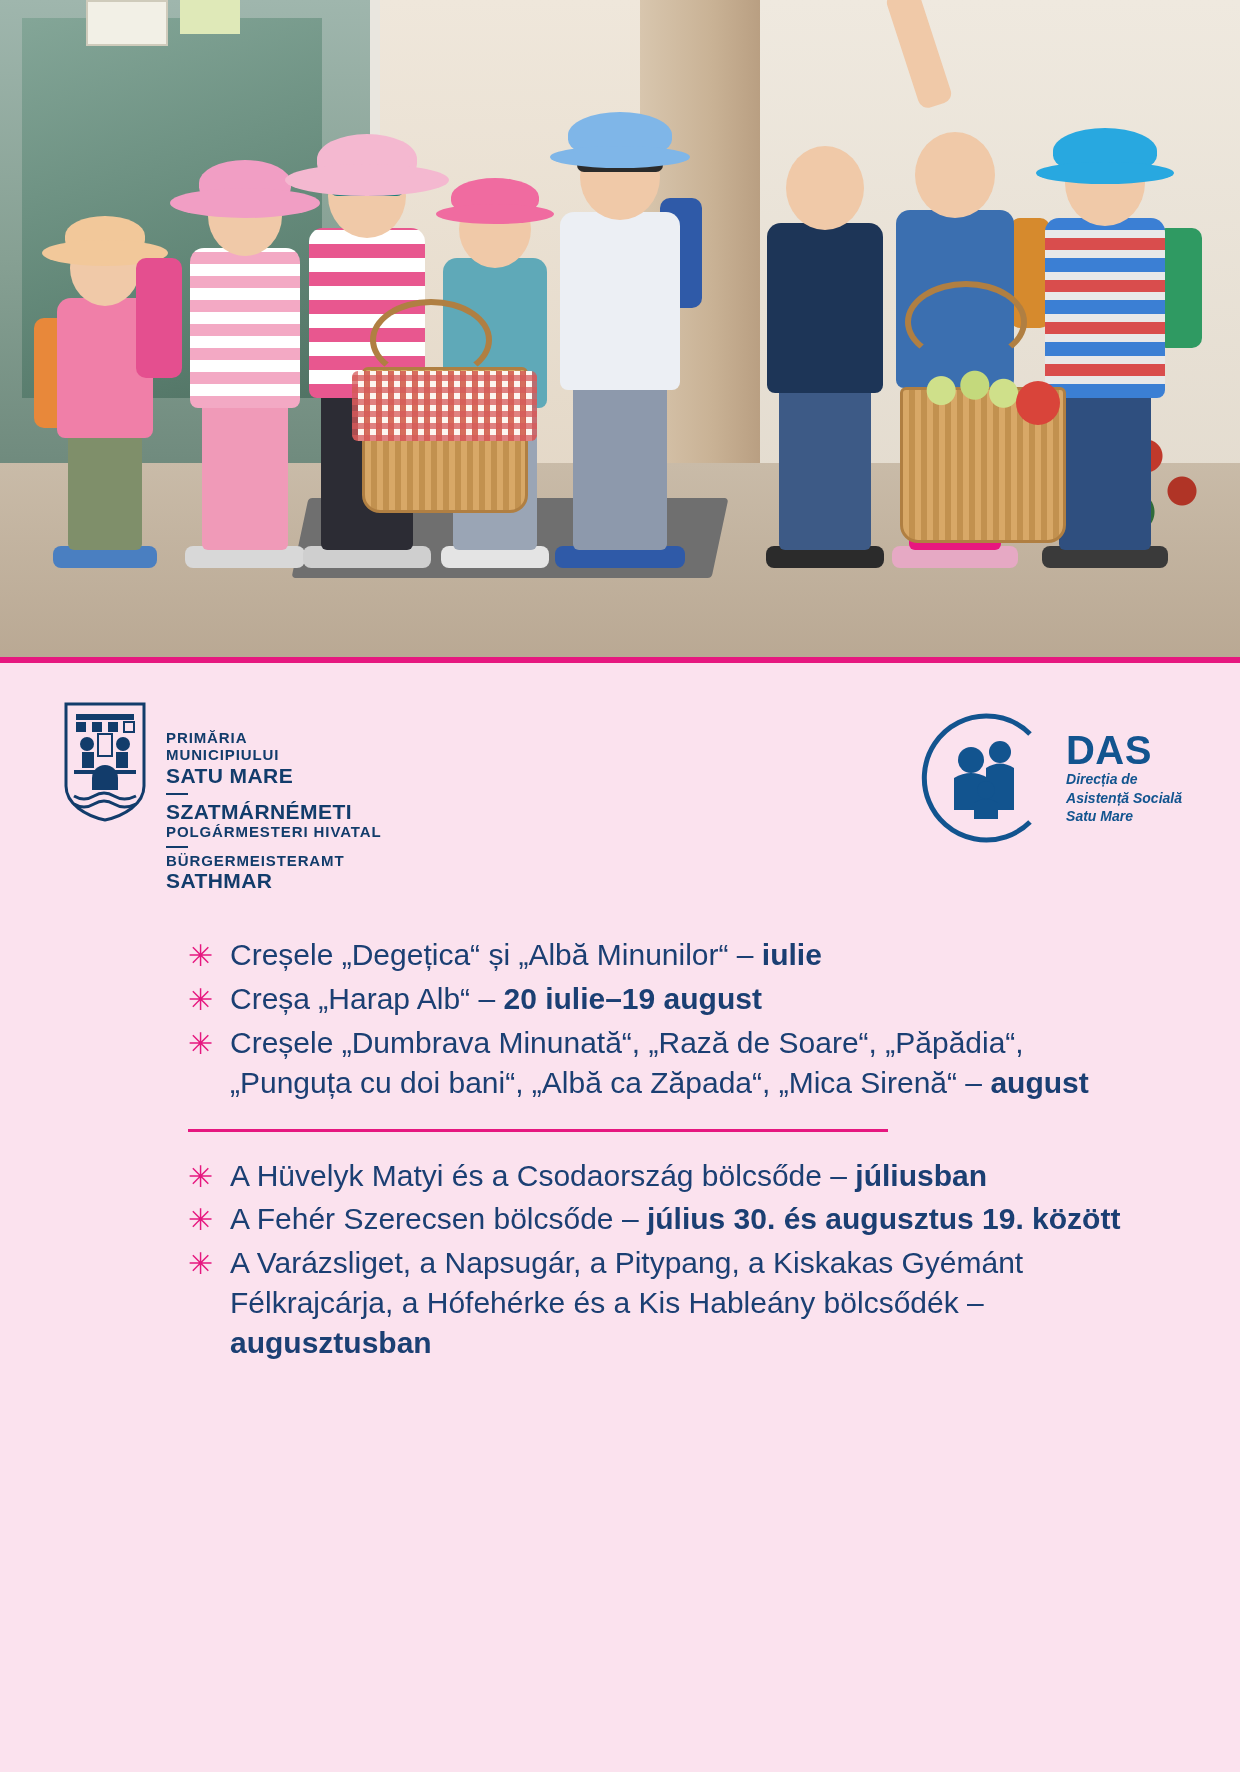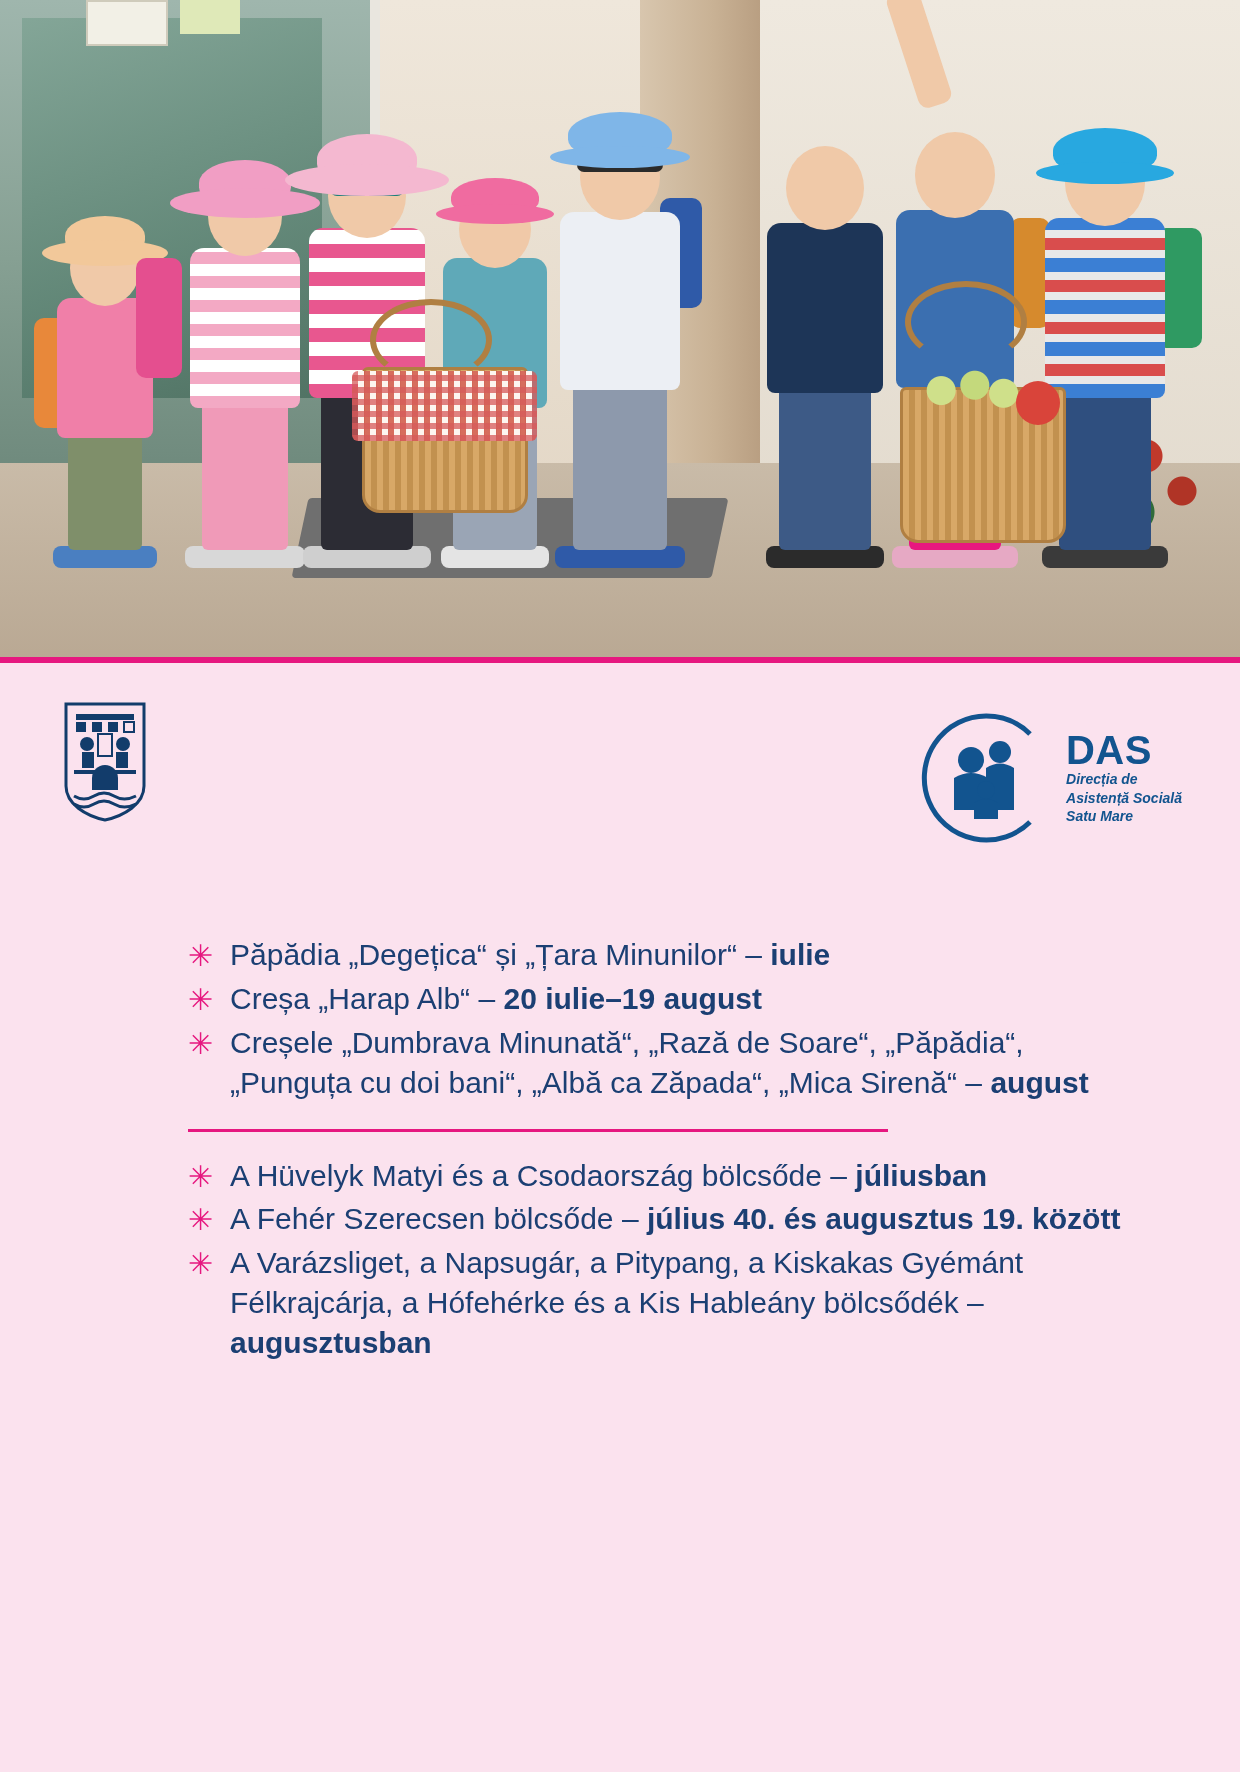--- a/index.html
+++ b/index.html
@@ -384,20 +384,30 @@
         <path d="M36 34 h14 v22 h-14 z" fill="none" stroke="#123c6b" stroke-width="2"></path>
         <circle cx="25" cy="44" r="7" fill="#123c6b"></circle>
         <circle cx="61" cy="44" r="7" fill="#123c6b"></circle>
         <rect x="20" y="52" width="12" height="16" fill="#123c6b"></rect>
         <rect x="54" y="52" width="12" height="16" fill="#123c6b"></rect>
         <rect x="12" y="70" width="62" height="4" fill="#123c6b"></rect>
         <path d="M30 78 a13 13 0 0 1 26 0 v12 h-26 z" fill="#123c6b"></path>
         <path d="M12 96 q10 6 20 0 q10 -6 20 0 q10 6 22 0" fill="none" stroke="#123c6b" stroke-width="3"></path>
         <path d="M12 104 q10 6 20 0 q10 -6 20 0 q10 6 22 0" fill="none" stroke="#123c6b" stroke-width="3"></path>
       </svg>
+      <div class="crest-text">
+        <div class="l1">PRIMĂRIA<br>MUNICIPIULUI</div>
+        <div class="l2">SATU MARE</div>
+        <div class="rule-sm"></div>
+        <div class="l2">SZATMÁRNÉMETI</div>
+        <div class="l1">POLGÁRMESTERI HIVATAL</div>
+        <div class="rule-sm"></div>
+        <div class="l1">BÜRGERMEISTERAMT</div>
+        <div class="l2">SATHMAR</div>
+      </div>
     </div>
 
     <div class="logo-right">
       <svg width="140" height="140" viewBox="0 0 140 140">
         <path d="M70 8 a62 62 0 1 0 44 106" fill="none" stroke="#12548f" stroke-width="5"></path>
         <path d="M70 8 a62 62 0 0 1 44 18" fill="none" stroke="#12548f" stroke-width="5"></path>
         <circle cx="55" cy="52" r="13" fill="#12548f"></circle>
         <path d="M38 70 q17 -10 34 0 v32 h-34 z" fill="#12548f"></path>
         <circle cx="84" cy="44" r="11" fill="#12548f"></circle>
         <path d="M70 60 q14 -9 28 0 v42 h-28 z" fill="#12548f"></path>
@@ -410,21 +420,21 @@
       </div>
     </div>
   </div>
 
   <div class="content">
 
 
     <ul class="items">
       <li>
         <span class="ast">✳</span>
-        <span>Păpădia „Degețica“ și „Țara Minunilor“ – </span><span class="b">iulie</span>
+        <span>Creșele „Degețica“ și „Albă Minunilor“ – </span><span class="b">iulie</span>
       </li>
       <li>
         <span class="ast">✳</span>
         <span>Creșa „Harap Alb“  – </span><span class="b">20 iulie–19 august</span>
       </li>
       <li>
         <span class="ast">✳</span>
         <span>Creșele „Dumbrava Minunată“, „Rază de Soare“, „Păpădia“, „Punguța cu doi bani“, „Albă ca Zăpada“, „Mica Sirenă“ – </span><span class="b">august</span>
       </li>
     </ul>
@@ -432,21 +442,21 @@
     <div class="divider"></div>
 
 
     <ul class="items">
       <li>
         <span class="ast">✳</span>
         <span>A Hüvelyk Matyi és a Csodaország bölcsőde – </span><span class="b">júliusban</span>
       </li>
       <li>
         <span class="ast">✳</span>
-        <span>A Fehér Szerecsen bölcsőde – </span><span class="b">július 40. és augusztus 19. között</span>
+        <span>A Fehér Szerecsen bölcsőde – </span><span class="b">július 30. és augusztus 19. között</span>
       </li>
       <li>
         <span class="ast">✳</span>
         <span>A Varázsliget, a Napsugár, a Pitypang, a Kiskakas Gyémánt Félkrajcárja, a Hófehérke és a Kis Hableány bölcsődék – </span><span class="b">augusztusban</span>
       </li>
     </ul>
   </div>
 </div>
 
 </body></html>

